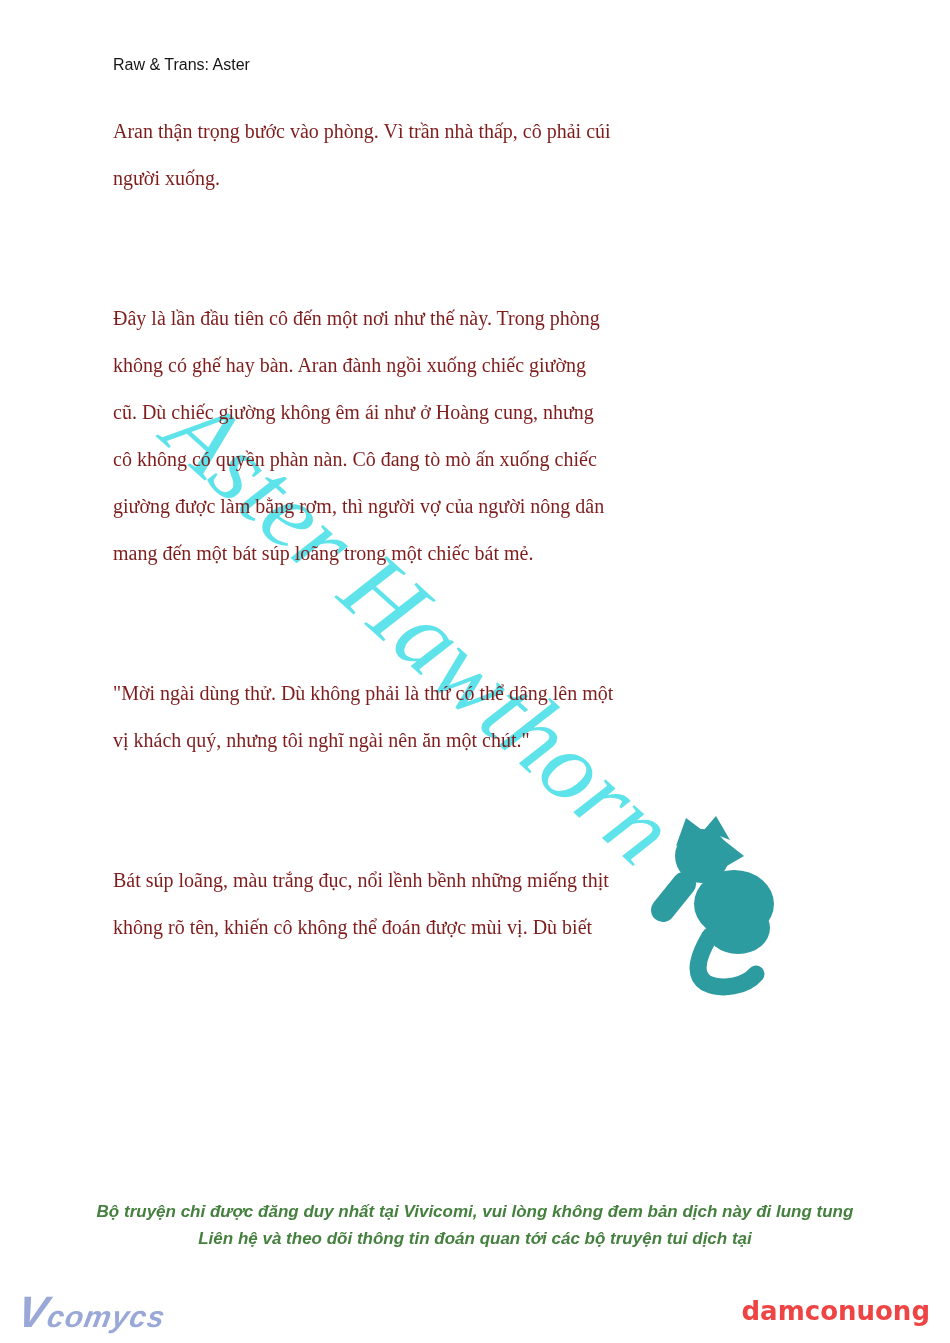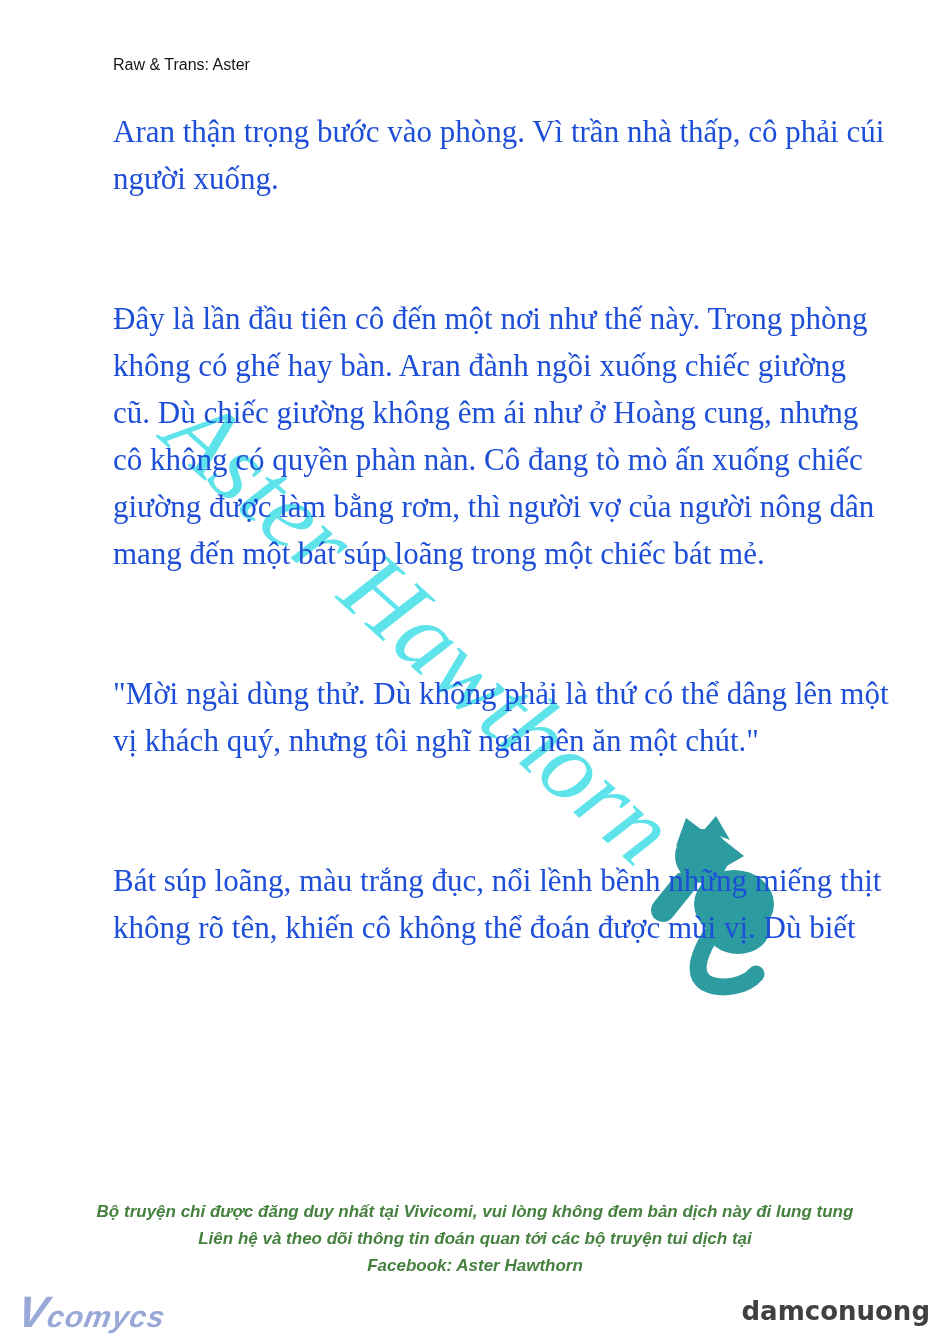--- a/index.html
+++ b/index.html
@@ -31,23 +31,23 @@
     position:absolute;left:648px;top:806px;
     width:130px;height:190px;
     z-index:1;
   }
   .content{
     position:absolute;left:113px;top:108px;width:740px;
     z-index:2;
   }
   .content p{
     margin:0 0 93px 0;
-    font-size:31px;
+    font-size:20px;
     line-height:47px;
-    color:#1d4ed8;
+    color:#7f1d1d;
     white-space:pre;
   }
   .footer{
     position:absolute;left:0;top:1198px;width:950px;
     text-align:center;
     font-family:"Liberation Sans","DejaVu Sans",sans-serif;
     font-weight:bold;font-style:italic;
     font-size:17px;line-height:27px;
     z-index:2;
   }
@@ -103,20 +103,19 @@
 mang đến một bát súp loãng trong một chiếc bát mẻ.</p>
     <p>"Mời ngài dùng thử. Dù không phải là thứ có thể dâng lên một
 vị khách quý, nhưng tôi nghĩ ngài nên ăn một chút."</p>
     <p>Bát súp loãng, màu trắng đục, nổi lềnh bềnh những miếng thịt
 không rõ tên, khiến cô không thể đoán được mùi vị. Dù biết</p>
   </div>
 
   <div class="footer" style="color: rgb(69, 128, 63);">
     <div>Bộ truyện chỉ được đăng duy nhất tại Vivicomi, vui lòng không đem bản dịch này đi lung tung</div>
     <div>Liên hệ và theo dõi thông tin đoán quan tới các bộ truyện tui dịch tại</div>
-    <div>Facebook: Aster Hawthorn</div>
   </div>
 
   <div class="logo-left" style="color: rgb(154, 168, 216);">Vcomycs</div>
 
-  <div class="logo-right" style="color: #404040; margin-left: 16px;">damconuong</div>
+  <div class="logo-right" style="color: #ef4444; margin-left: 16px;">damconuong</div>
 
 </div>
 
 </body></html>

